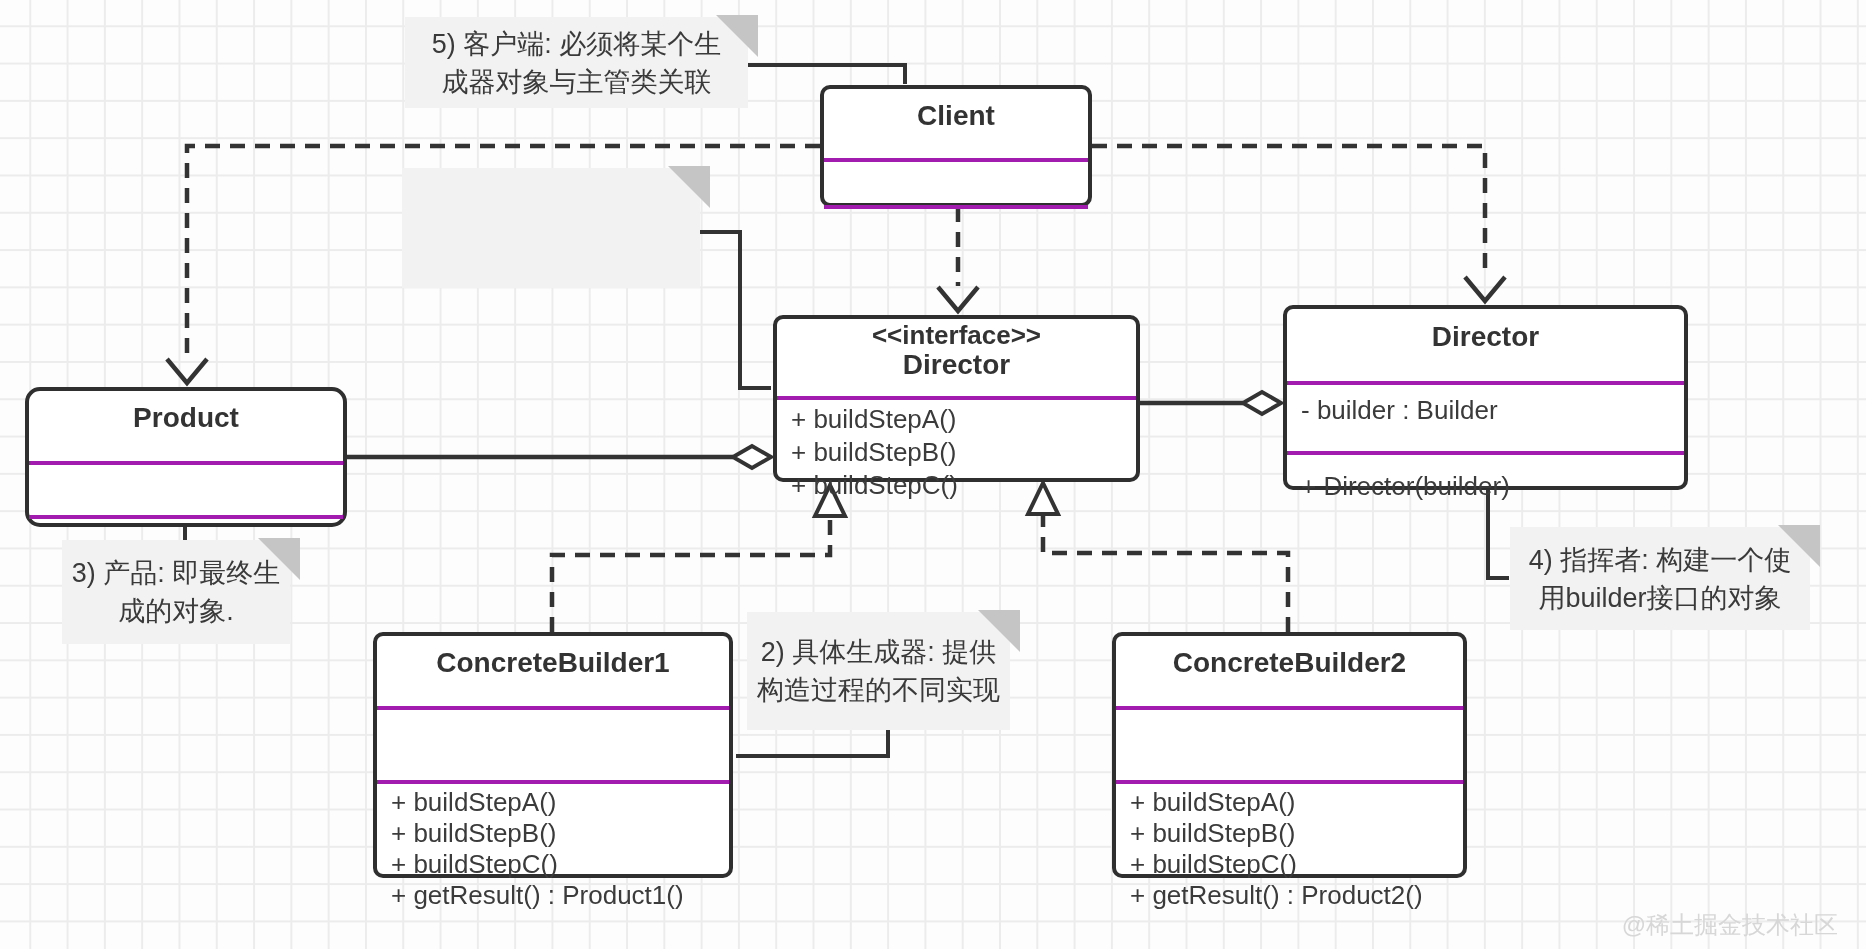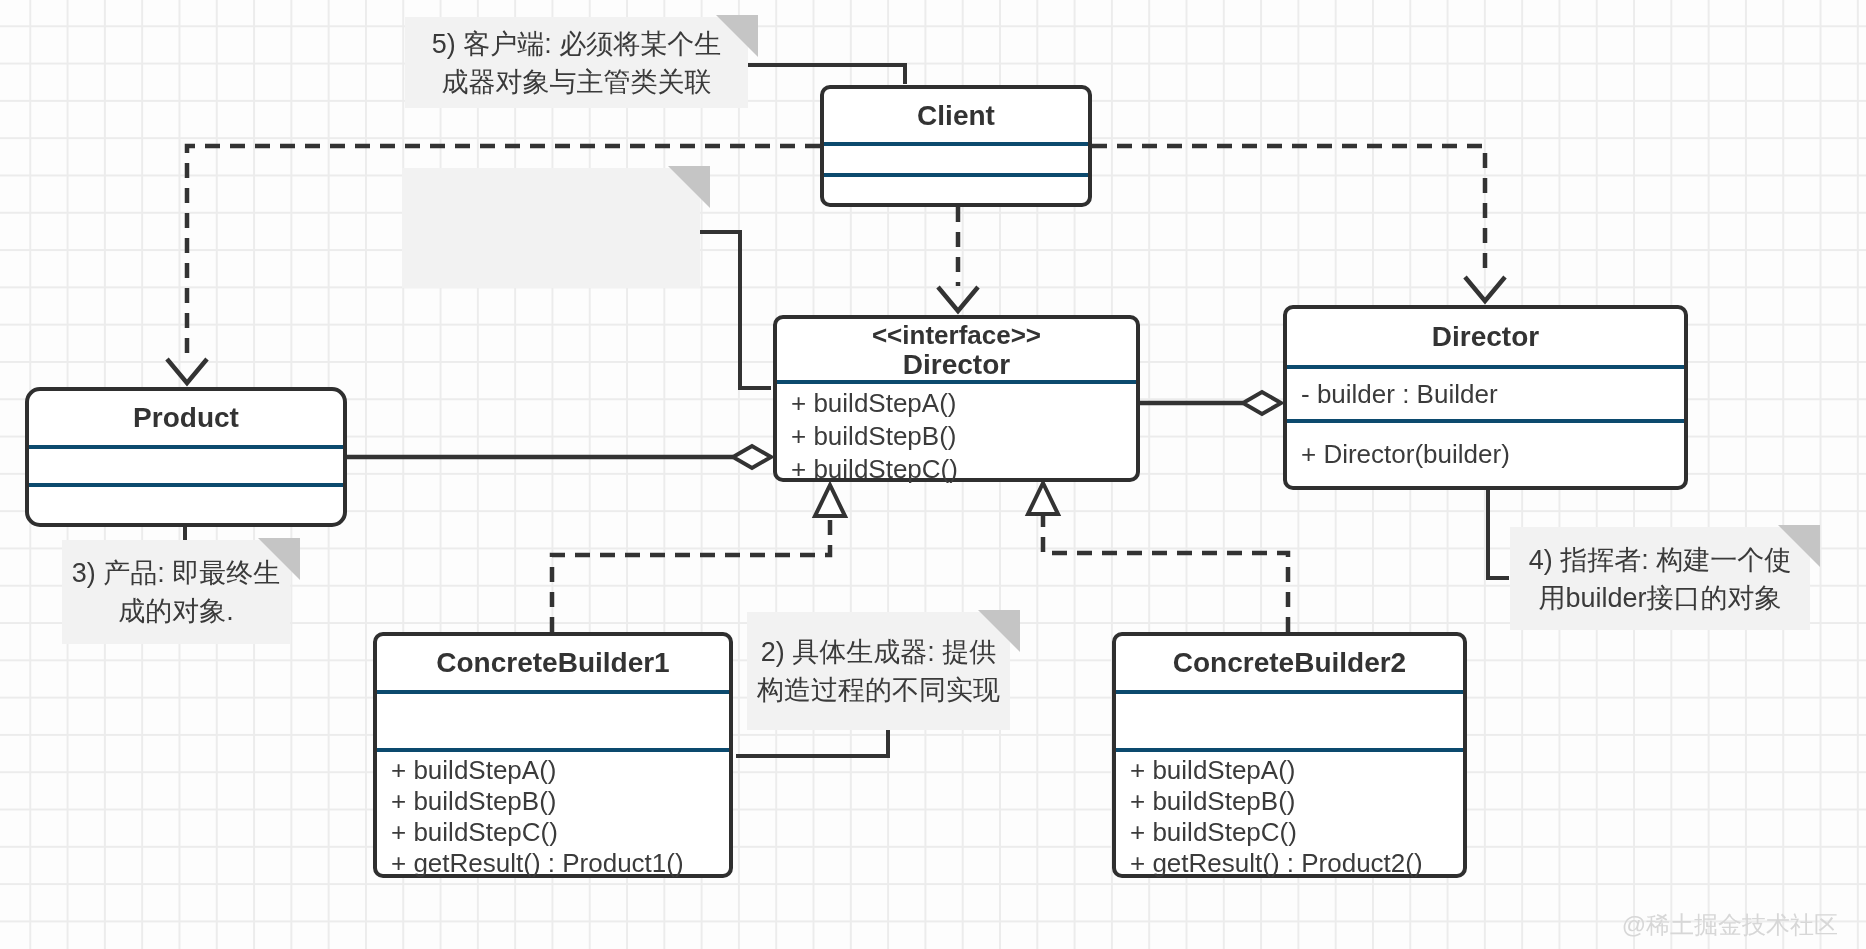--- a/index.html
+++ b/index.html
@@ -19,21 +19,21 @@
 
   .uml-class{
     position:absolute;background:#ffffff;border:4px solid #2f2f2f;border-radius:10px;
     box-sizing:border-box;display:flex;flex-direction:column;color:#333333;z-index:2;
   }
   .uml-title{
     display:flex;flex-direction:column;align-items:center;justify-content:center;
     font-weight:bold;font-size:28px;line-height:30px;flex:none;
   }
   .uml-stereotype{font-size:26px;font-weight:bold;text-align:right;}
-  .uml-comp{box-sizing:border-box;border-top:4px solid #0c4a6e;flex:none;}
+  .uml-comp{box-sizing:border-box;border-top:4px solid #a21caf;flex:none;margin-top:16px;}
   .uml-comp.grow{flex:1;}
   .uml-members{padding:3px 14px;font-size:26px;line-height:31px;color:#3b3b3b;}
   .uml-members.wide{line-height:33px;}
 
   .uml-note{
     position:absolute;background:#f2f2f2;color:#3a3a3a;box-sizing:border-box;
     display:flex;align-items:center;justify-content:center;z-index:2;
   }
   .uml-note .note-text{
     white-space:pre-line;text-align:center;font-size:27px;line-height:38px;padding:0 6px;

